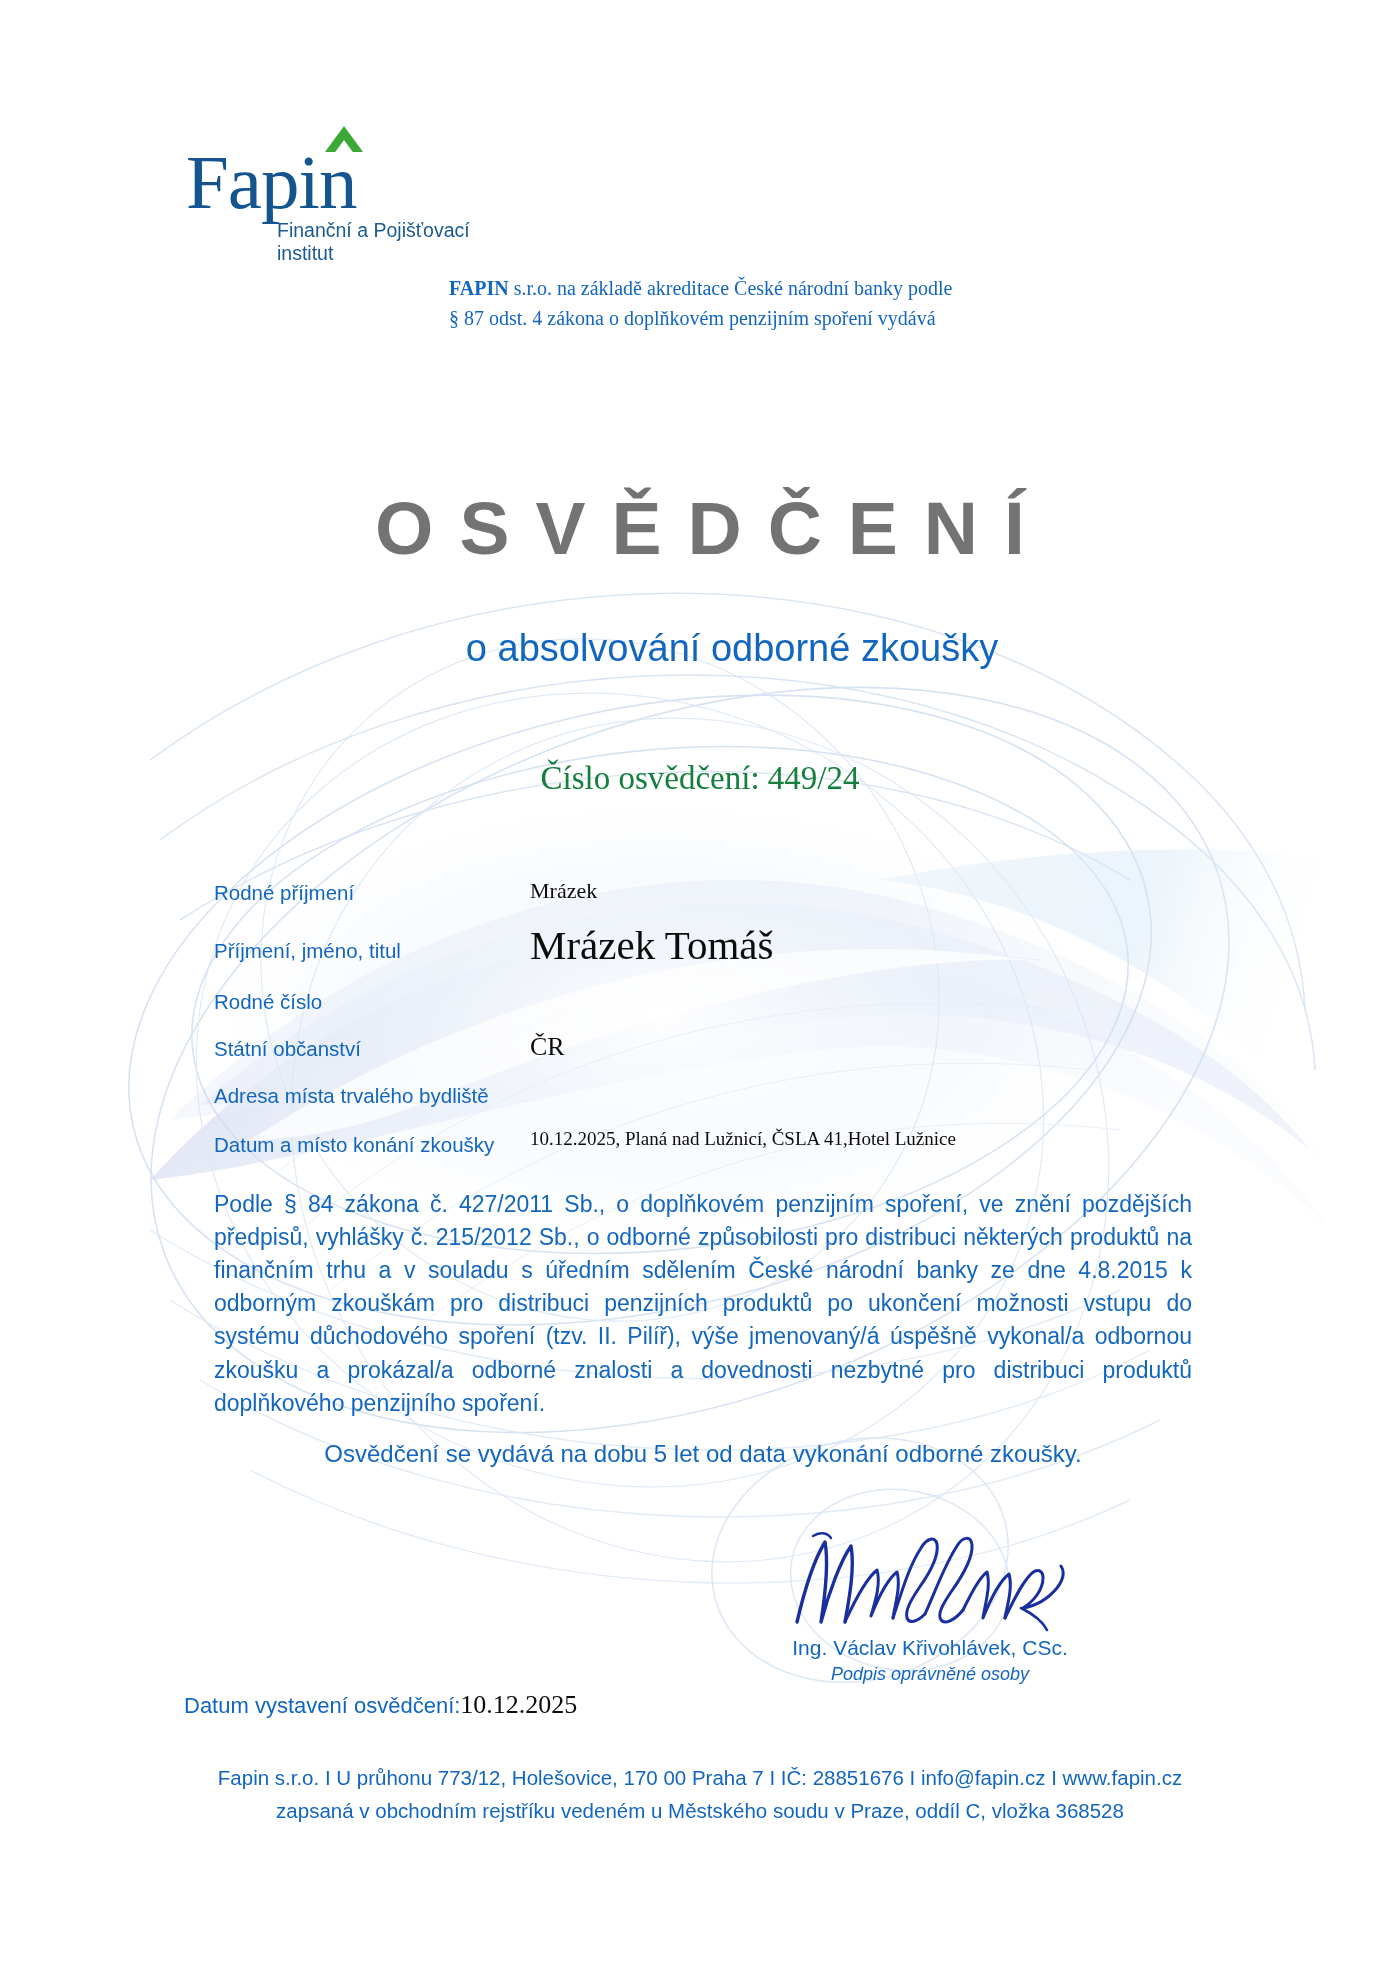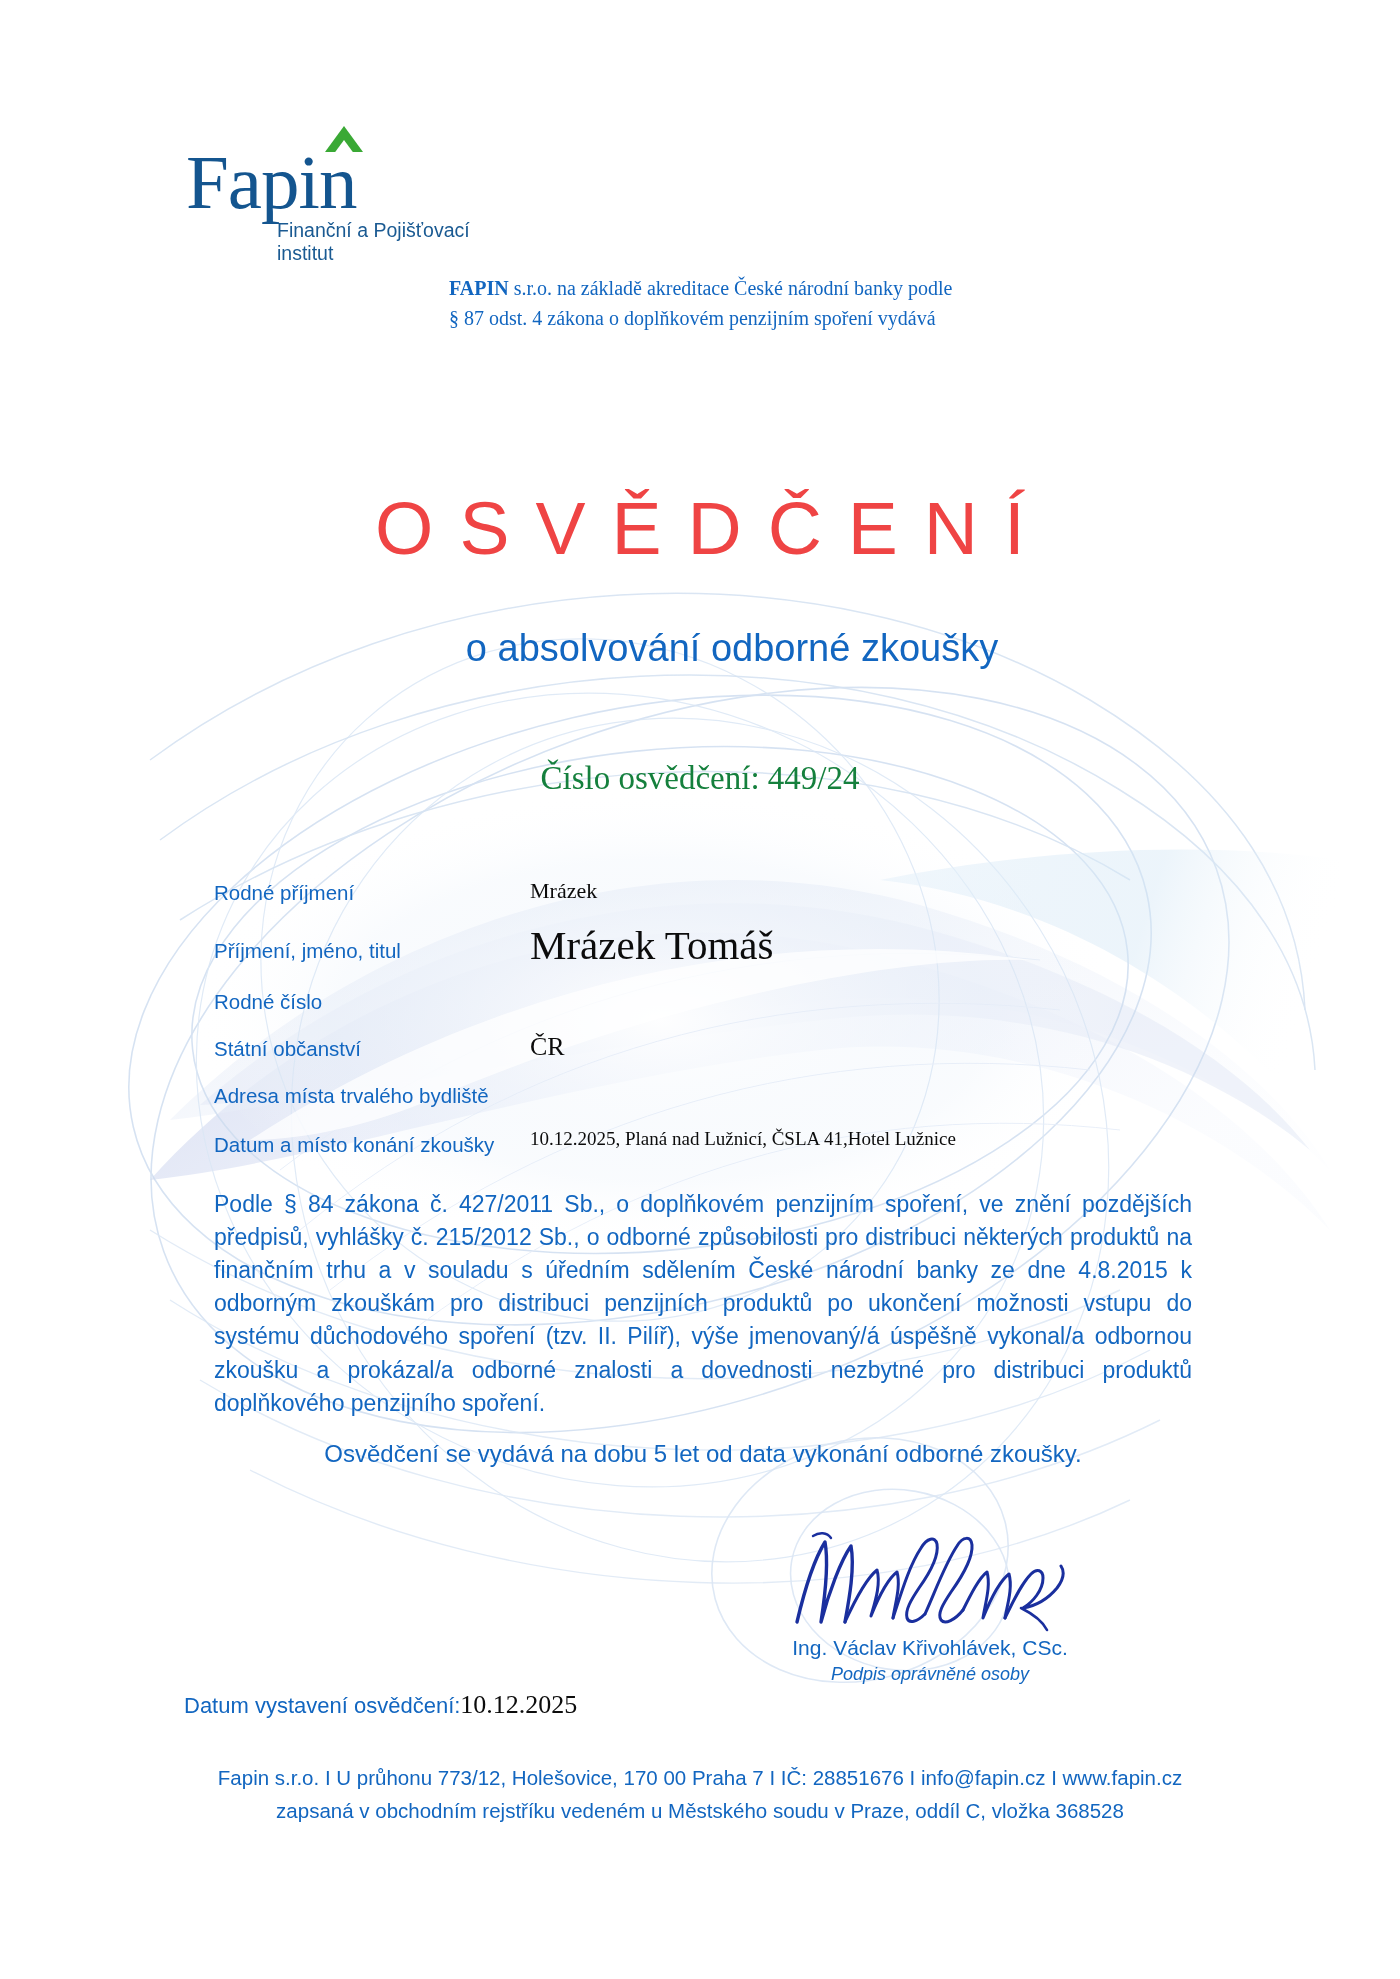--- a/index.html
+++ b/index.html
@@ -105,23 +105,23 @@
 
   
   .title {
     position: absolute;
     left: 0;
     top: 485px;
     width: 1400px;
     text-align: center;
     font-size: 75px;
     letter-spacing: 26px;
-    color: #ef4444;
-    font-family: "Liberation Sans", sans-serif;
-    font-weight: 400;
+    color: #737373;
+    font-family: "Liberation Sans", sans-serif;
+    font-weight: 700;
     text-indent: 26px;
     z-index: 3;
   }
   .subtitle {
     position: absolute;
     left: 0;
     top: 627px;
     width: 1400px;
     text-align: center;
     font-size: 38px;

